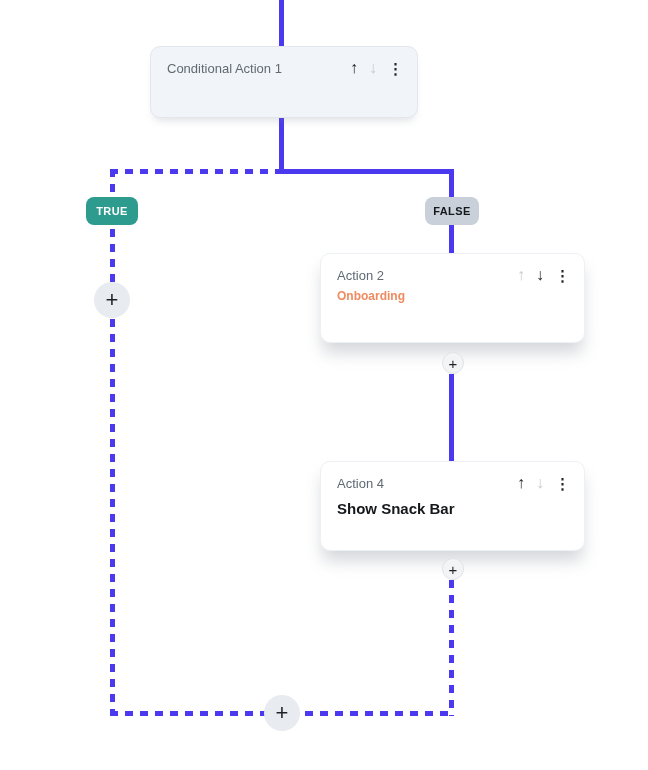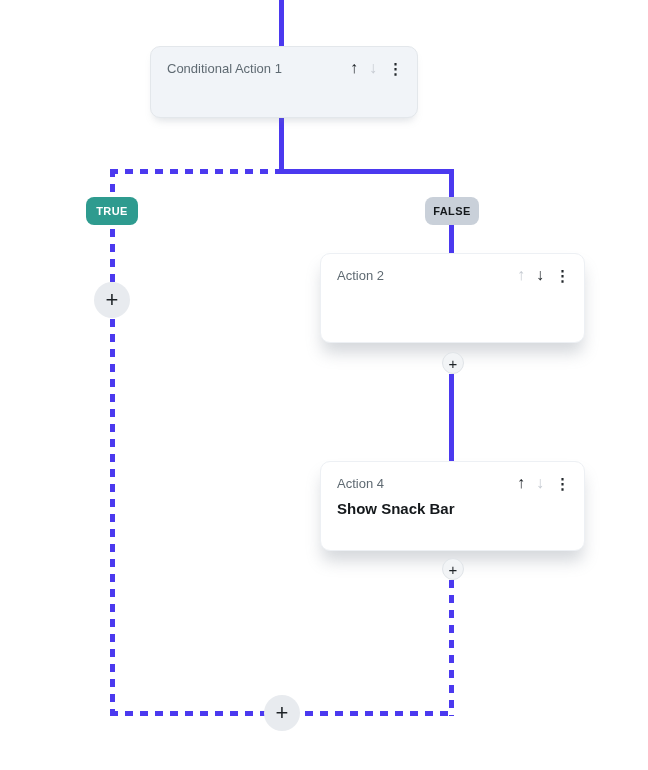--- a/index.html
+++ b/index.html
@@ -98,20 +98,21 @@
 
   <div class="card card-white card-a5">
     <div class="card-header">
       <span class="card-label">Action 2</span>
       <div class="card-controls">
         <span class="ctl arrow-off">↑</span>
         <span class="ctl arrow-on">↓</span>
         <span class="ctl menu-dots">⋮</span>
       </div>
     </div>
+    <div class="card-sub">Onboarding</div>
   </div>
 
   <div class="card card-white card-a6">
     <div class="card-header">
       <span class="card-label">Action 4</span>
       <div class="card-controls">
         <span class="ctl arrow-on">↑</span>
         <span class="ctl arrow-off">↓</span>
         <span class="ctl menu-dots">⋮</span>
       </div>

